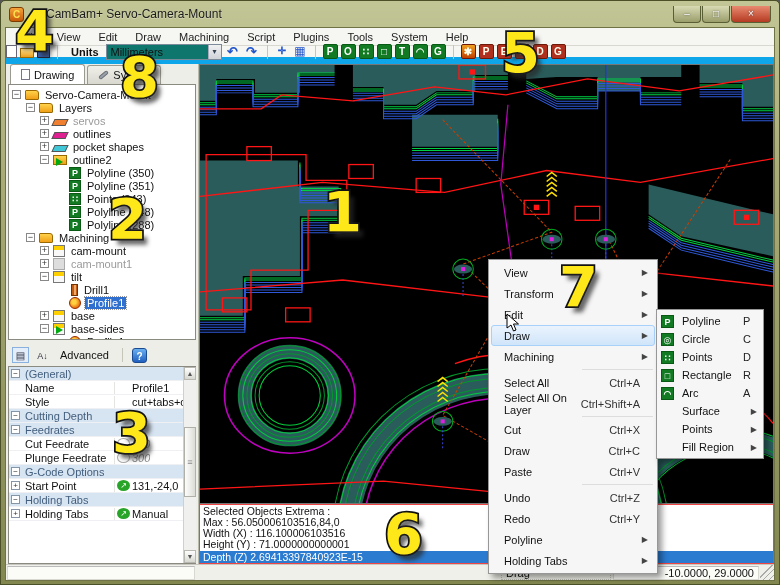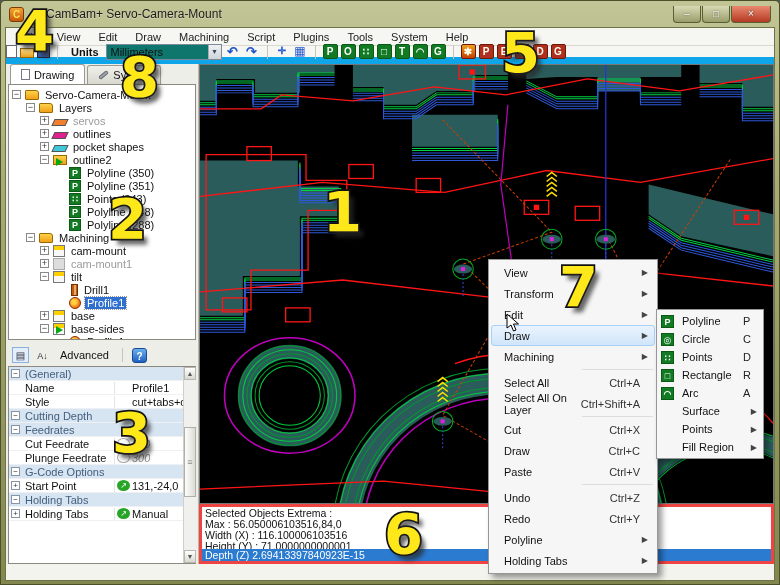--- a/index.html
+++ b/index.html
@@ -119,21 +119,21 @@
   .prop-sb{position:absolute;right:0;top:0;bottom:0;width:13px;background:#f0f0ee;border-left:1px solid #d0d0c8;}
   .sb-btn{height:13px;border:1px solid #b8b8b0;background:linear-gradient(#fefefe,#d8d8d2);font-size:7px;color:#555;text-align:center;line-height:12px;}
   .sb-btn.down{position:absolute;bottom:0;left:0;right:0;}
   .sb-thumb{position:absolute;left:0;right:0;top:60px;height:70px;border:1px solid #b0b0a8;background:linear-gradient(90deg,#fdfdfd,#dcdcd6);}
   .sb-thumb::after{content:"≡";display:block;text-align:center;color:#888;font-size:9px;line-height:68px;}
   
   .canvas-wrap{position:absolute;left:0;right:0;top:0;height:440px;background:#000;border:1px solid #777;}
   .canvas-wrap svg{width:100%;height:100%;display:block;}
   .tp-g{stroke:#00d045;fill:none;stroke-width:1;}
   .tp-b{stroke:#2e58d8;fill:none;stroke-width:1;}
-  .output{position:absolute;left:0;right:0;top:440px;bottom:0;background:#fff;border:3px solid #ef4444;padding:1px 0 0 3px;overflow:hidden;}
+  .output{position:absolute;left:0;right:0;top:440px;bottom:0;background:#fff;border:1px solid #ef4444;padding:1px 0 0 3px;overflow:hidden;}
   .out-line{height:11px;line-height:11px;white-space:nowrap;font-size:10.5px;}
   .out-sel{position:absolute;left:0;right:0;bottom:0;height:12px;line-height:12px;background:#2b7bd0;color:#fff;padding-left:3px;font-size:10.5px;}
   
   .statusbar{position:absolute;left:0;right:0;bottom:0;height:16px;background:#f0f0ea;border-top:1px solid #c8c8c0;display:flex;}
   .sb-cell{border:1px solid #d8d8d0;border-top-color:#bbb;background:#fbfbf8;height:14px;margin:1px 1px 0 1px;padding:0 4px;line-height:13px;}
   .sb-c1{width:188px;}
   .sb-fill{flex:1;border:none;background:transparent;}
   .sb-drag{width:110px;background:transparent;border-style:dotted;border-color:#c0c0b8;}
   .sb-coords{width:146px;text-align:right;}
   .sb-grip{width:14px;background:linear-gradient(135deg,transparent 40%,#aaa 40%,#aaa 45%,transparent 45%,transparent 60%,#aaa 60%,#aaa 65%,transparent 65%,transparent 80%,#aaa 80%,#aaa 85%,transparent 85%);}
@@ -658,20 +658,27 @@
           <div class="out-line">Selected Objects Extrema :</div>
               <div class="out-line">Max : 56.050006103516,84,0</div>
               <div class="out-line">Width (X) : 116.100006103516</div>
               <div class="out-line">Height (Y) : 71.0000000000001</div>
             </div>
           <div class="out-sel">Depth (Z) 2.69413397840923E-15</div>
         </div>
       </div>
     </div>
 
+    <div class="statusbar">
+      <span class="sb-cell sb-c1"></span>
+      <span class="sb-cell sb-fill"></span>
+      <span class="sb-cell sb-drag">Drag</span>
+      <span class="sb-cell sb-coords">-10.0000, 29.0000</span>
+      <span class="sb-grip"></span>
+    </div>
   </div>
 
   <div class="ctx-menu">
 
       <div class="cm-item" data-kind="item">
 
         <span class="cm-label">View</span>
         <span class="cm-shortcut"></span>
         <span class="cm-arrow">▶</span>
       </div>

